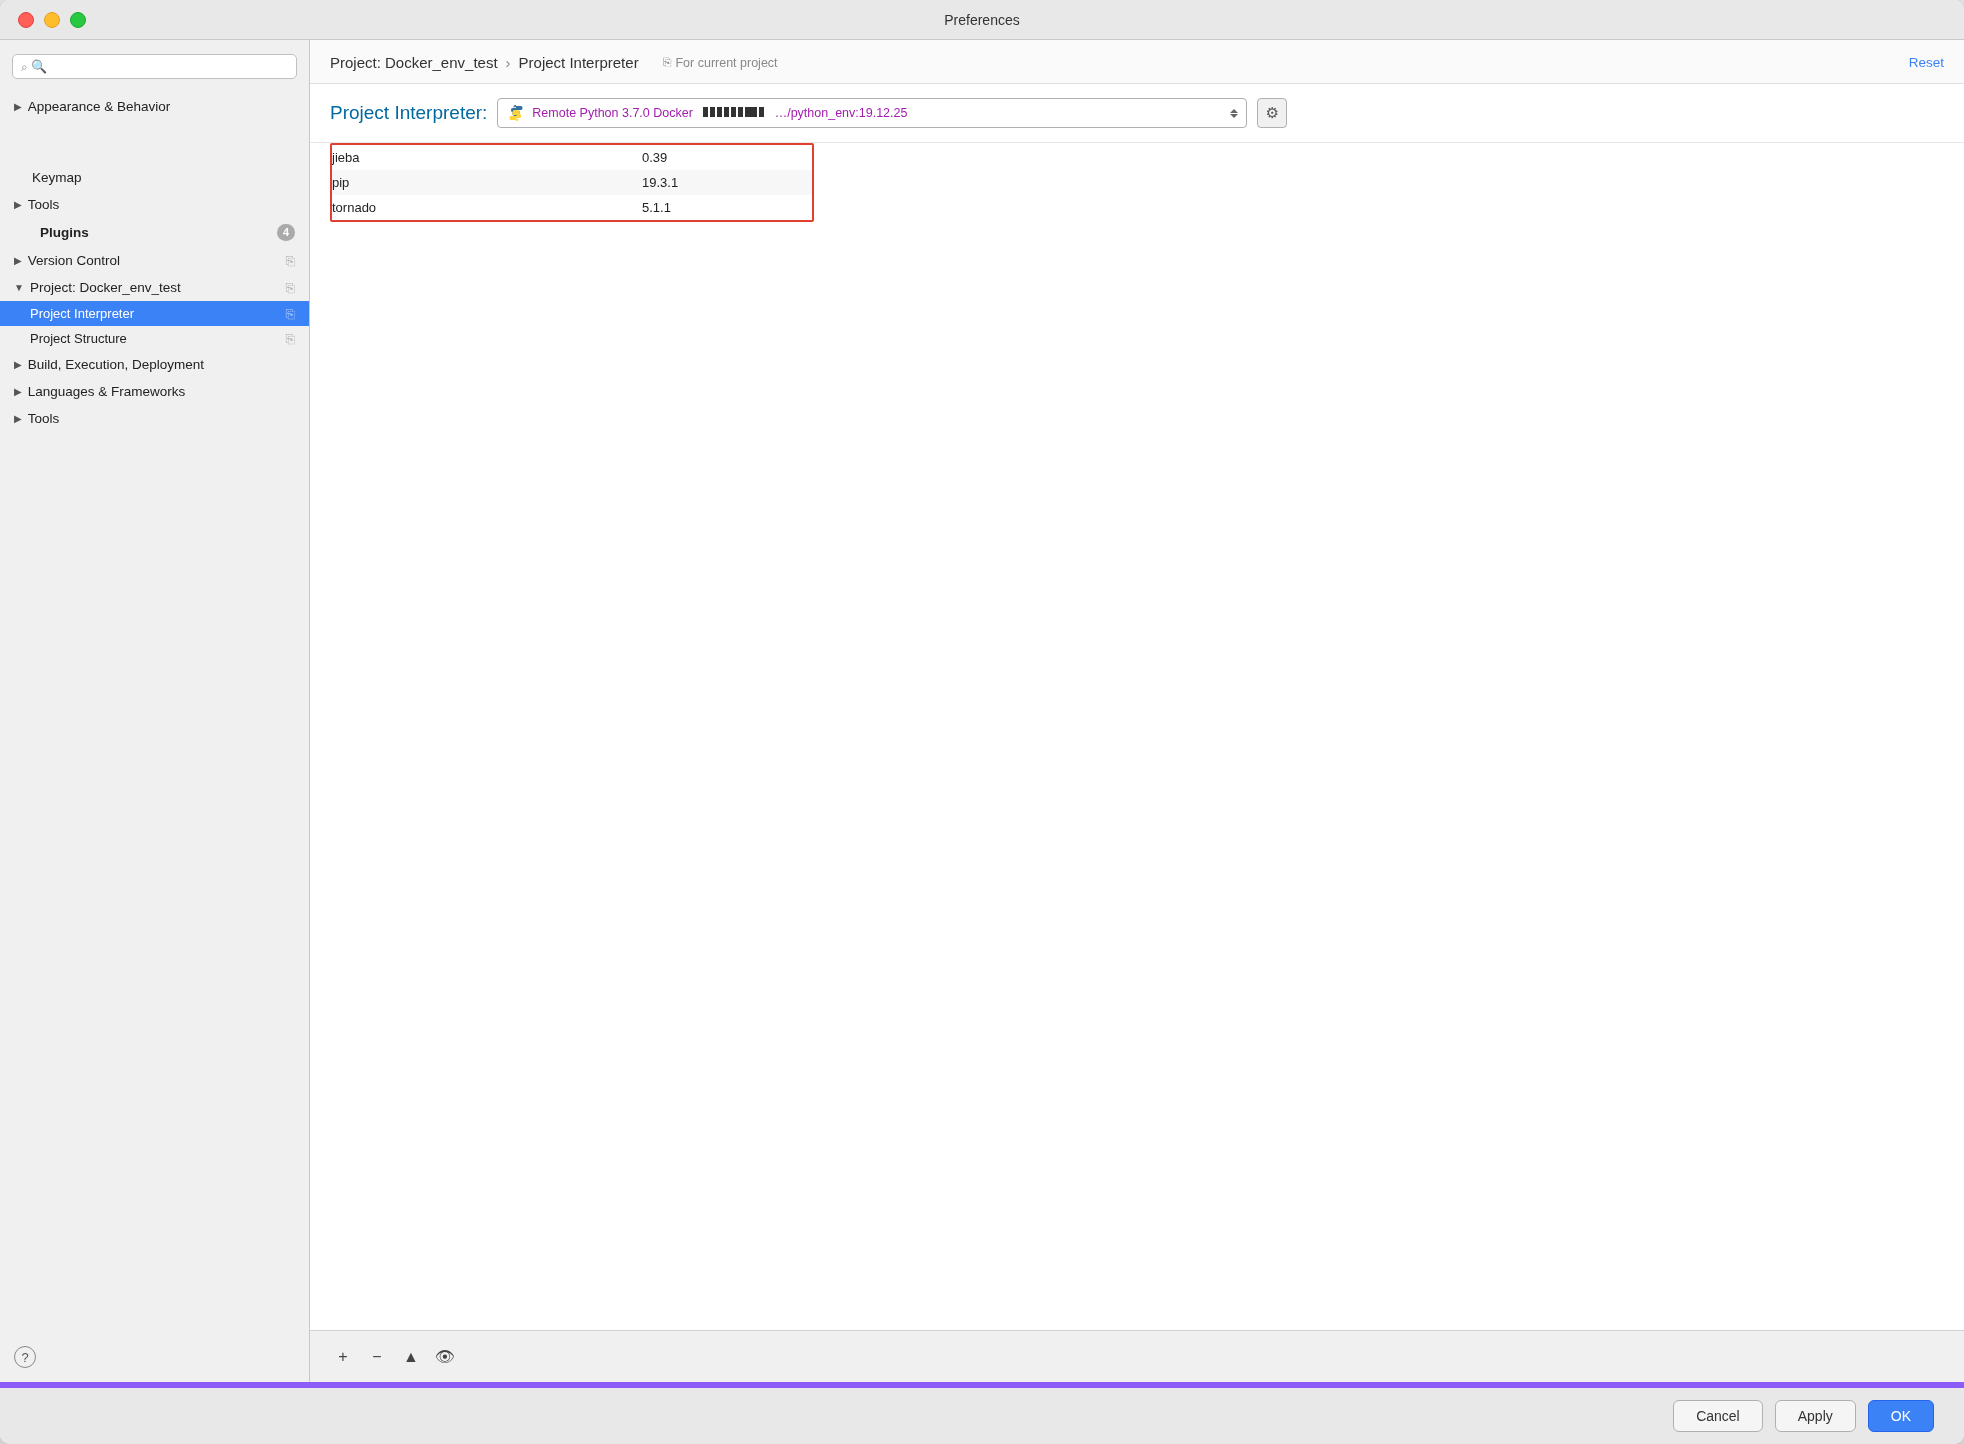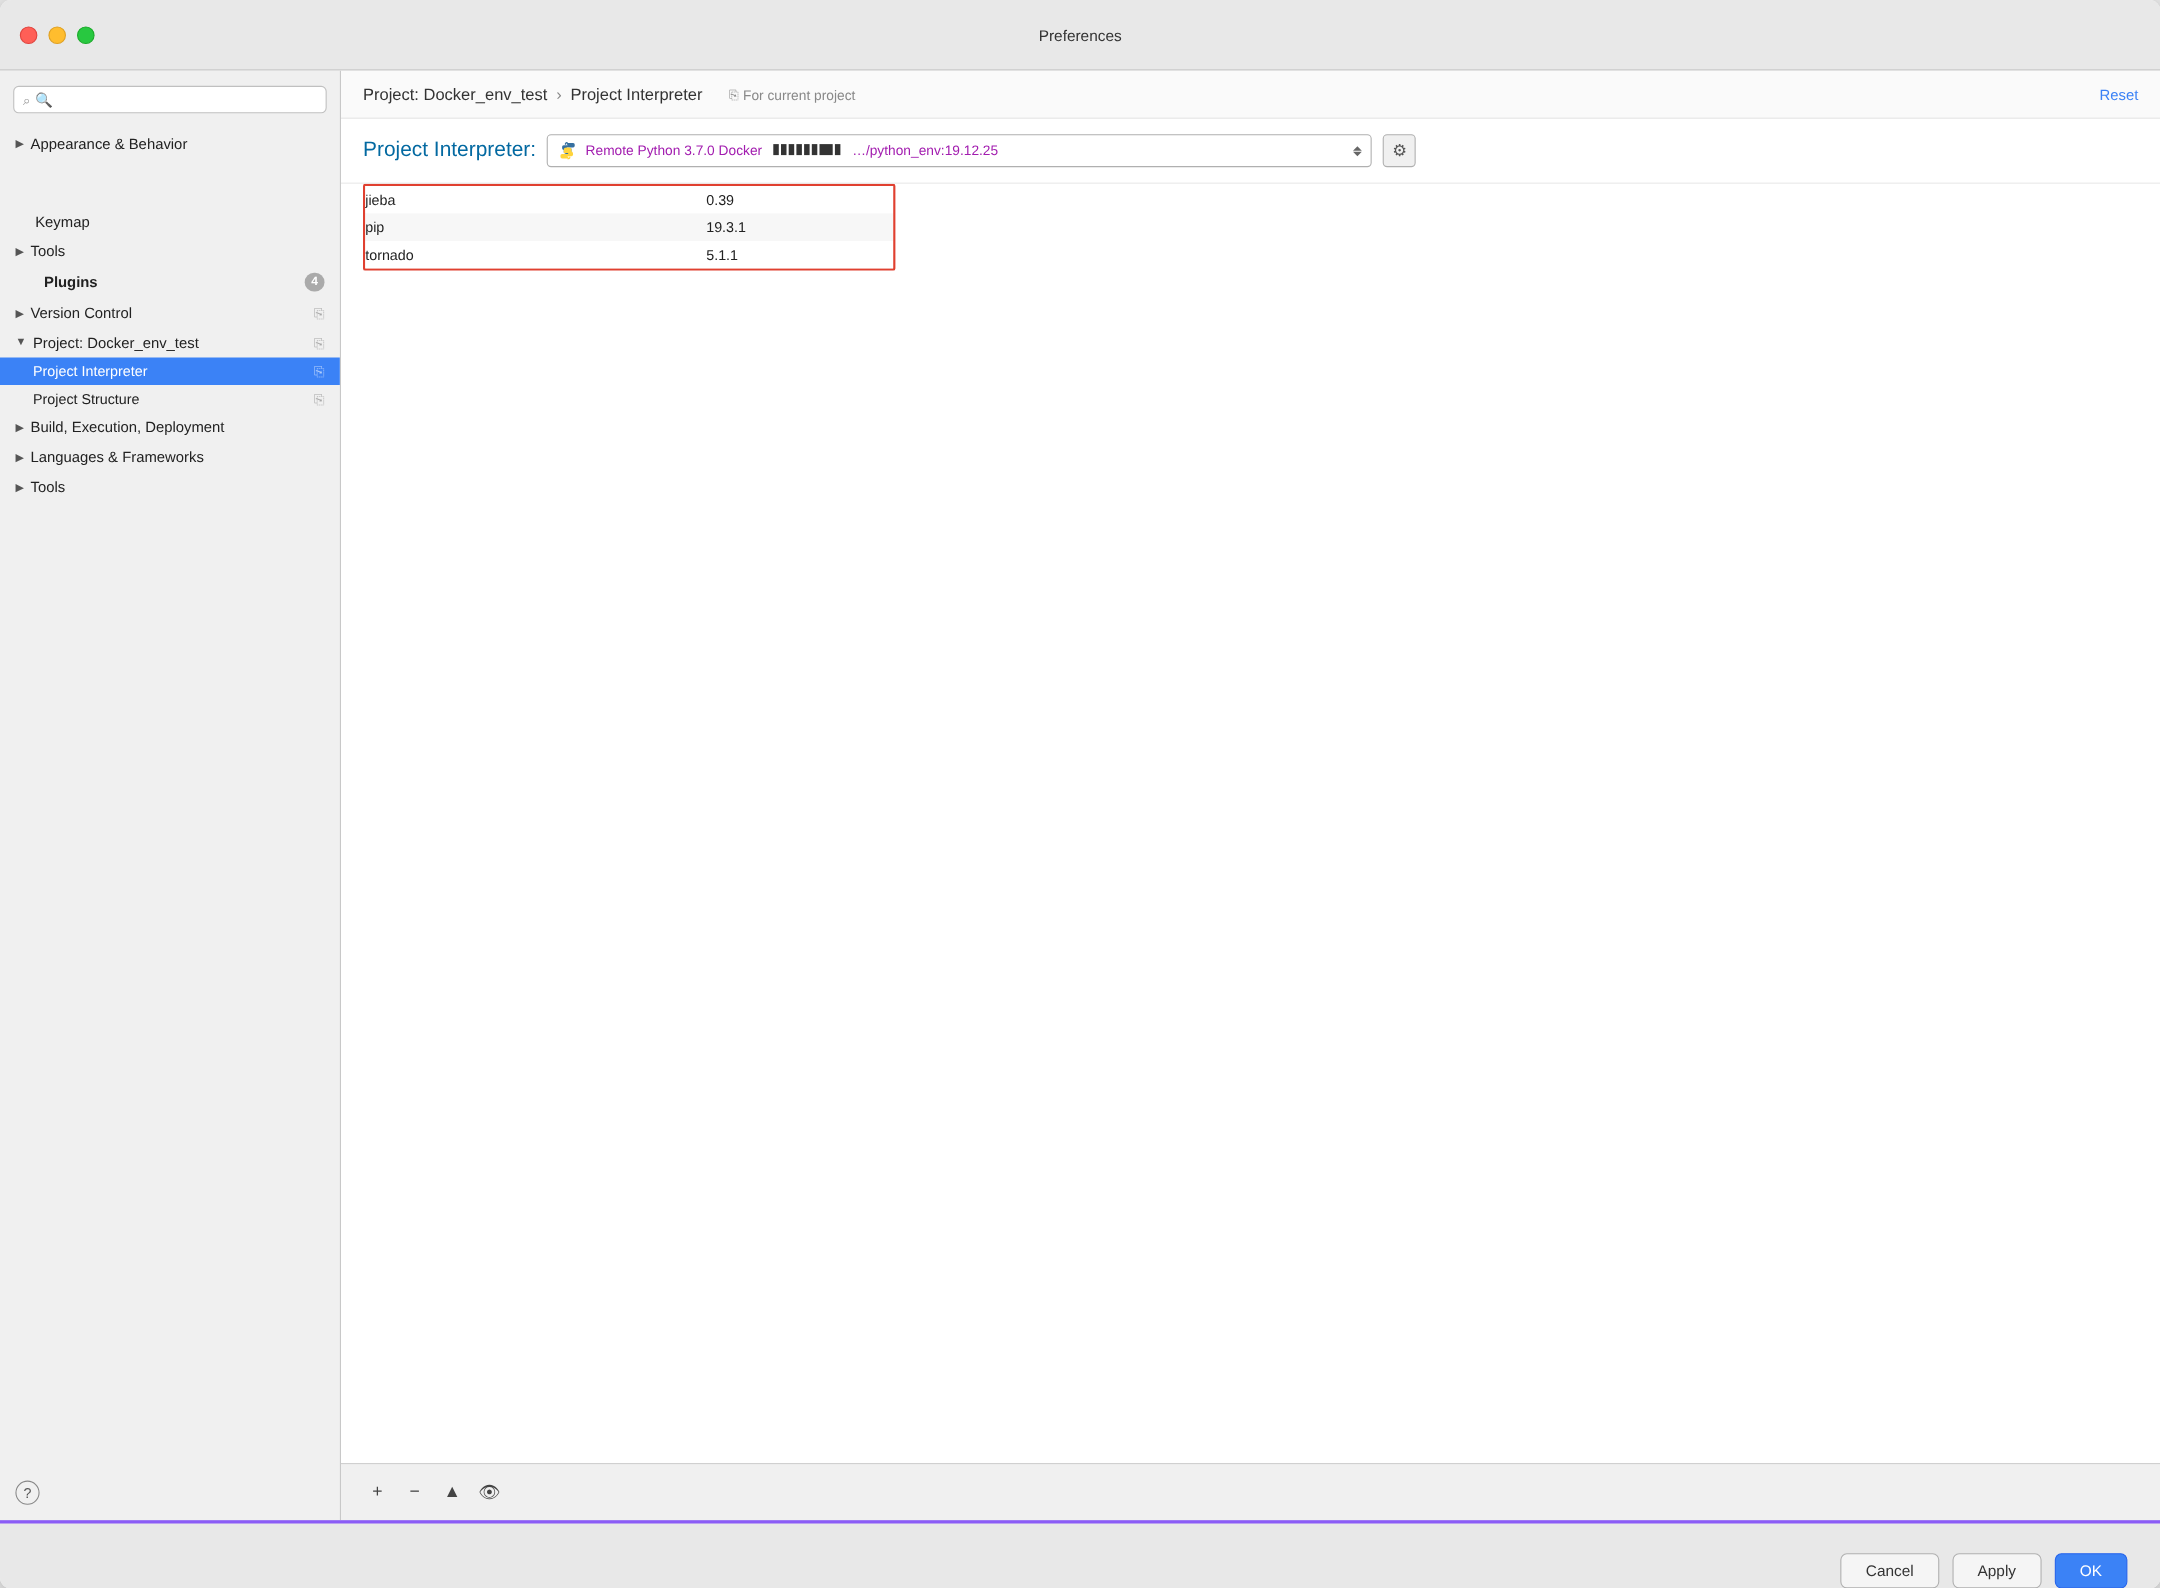--- a/index.html
+++ b/index.html
@@ -18,21 +18,21 @@
       background: #f5f5f5;
       border-radius: 10px;
       box-shadow: 0 4px 20px rgba(0,0,0,0.3);
       display: flex;
       flex-direction: column;
       overflow: hidden;
     }
 
     
     .title-bar {
-      height: 64px;
+      height: 40px;
       background: #e8e8e8;
       border-bottom: 1px solid #c8c8c8;
       display: flex;
       align-items: center;
       justify-content: center;
       position: relative;
       flex-shrink: 0;
     }
     .traffic-lights {
       position: absolute;
@@ -349,23 +349,23 @@
       font-size: 16px;
       border: none;
       background: none;
       border-radius: 3px;
     }
 
     
     .footer {
       height: 62px;
       background: #e8e8e8;
-      border-top: 3px solid #8b5cf6;
-      display: flex;
-      align-items: flex-end;
+      border-top: 6px solid #8b5cf6;
+      display: flex;
+      align-items: center;
       justify-content: flex-end;
       padding: 0 30px;
       gap: 12px;
     }
     .btn {
       padding: 7px 22px;
       border-radius: 6px;
       font-size: 14px;
       cursor: pointer;
       border: 1px solid #b0b0b0;

